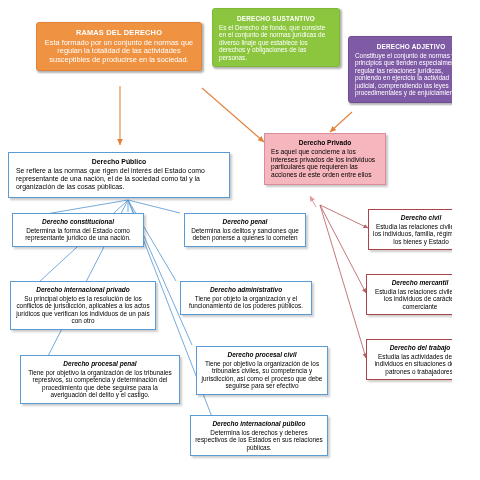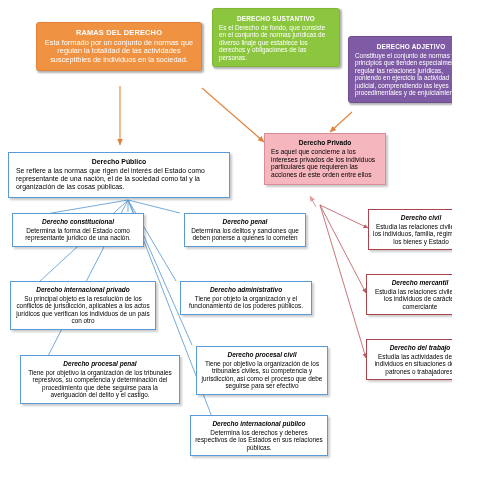--- a/index.html
+++ b/index.html
@@ -160,21 +160,21 @@
       <path d="M320,205 L366,358" marker-end="url(#arr-red)"></path>
     </g>
 
     <g>
       <path d="M316,207 L310,196" stroke="#e39aa2" stroke-width="1" fill="none" marker-end="url(#arr-pink)"></path>
     </g>
   </svg>
 
   <div class="node filled n-ramas" style="left:36px; top:22px; width:166px;">
     <span class="title">RAMAS DEL DERECHO</span>
-    <span class="body">Esta formado por un conjunto de normas que regulan la totalidad de las actividades susceptibles de individuos en la sociedad.</span>
+    <span class="body">Esta formado por un conjunto de normas que regulan la totalidad de las actividades susceptibles de producirse en la sociedad.</span>
   </div>
 
   <div class="node filled n-sustantivo" style="left:212px; top:8px; width:128px;">
     <span class="title">DERECHO SUSTANTIVO</span>
     <span class="body">Es el Derecho de fondo, que consiste en el conjunto de normas jurídicas de diverso linaje que establece los  derechos y obligaciones  de las personas.</span>
   </div>
 
   <div class="node filled n-adjetivo" style="left:348px; top:36px; width:126px;">
     <span class="title">DERECHO ADJETIVO</span>
     <span class="body">Constituye el conjunto de normas y principios que tienden especialmente a regular las relaciones jurídicas, poniendo en ejercicio la actividad judicial, comprendiendo las leyes procedimentales y de enjuiciamiento.</span>

